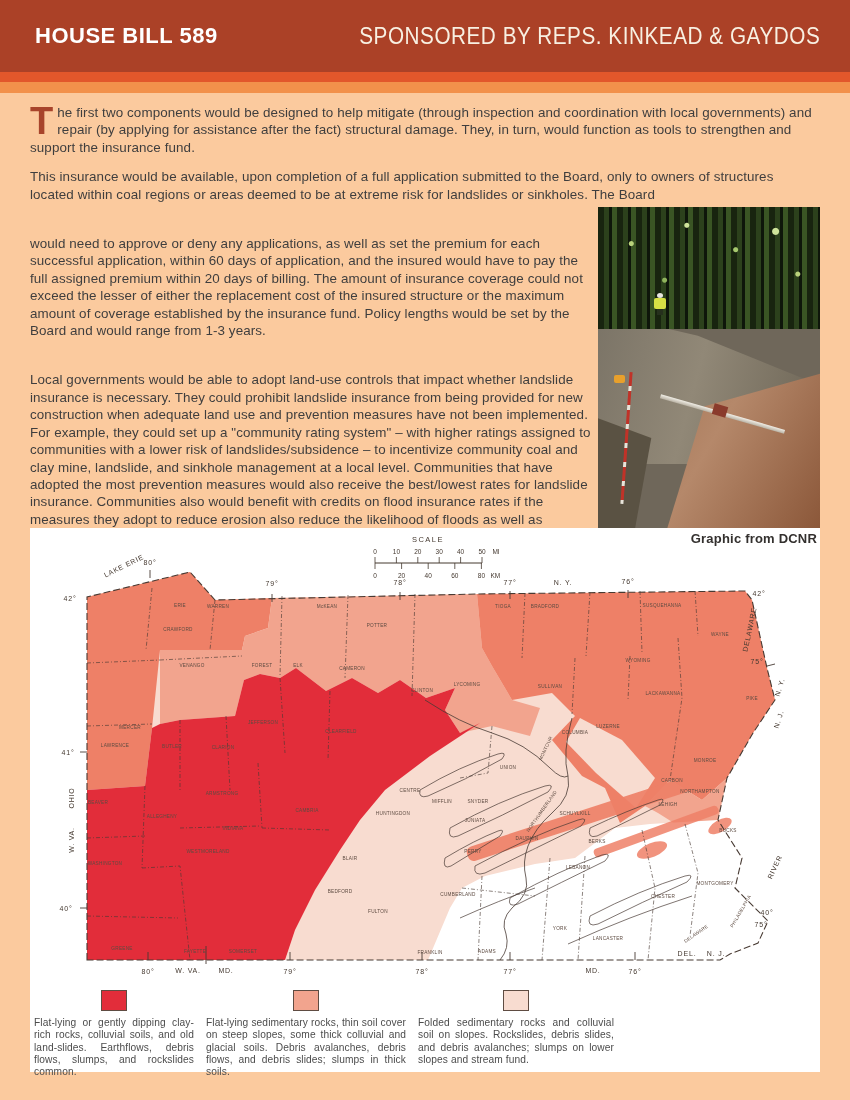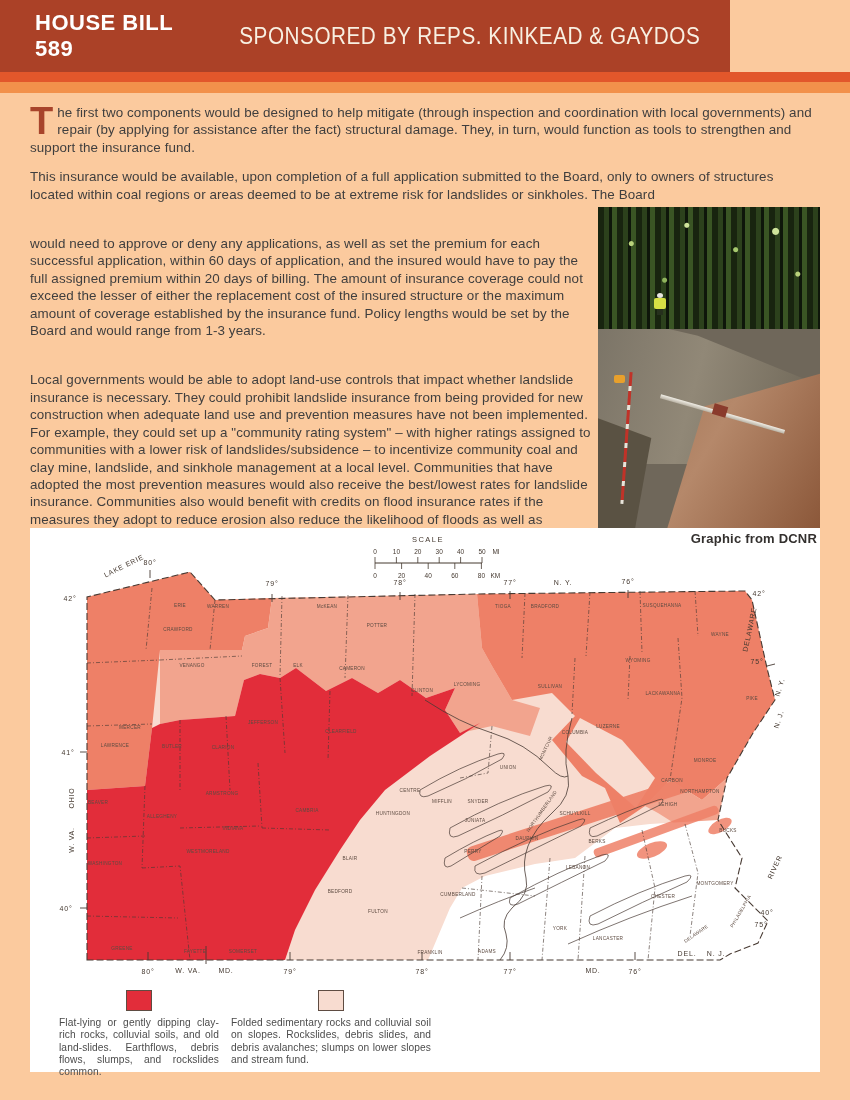--- a/index.html
+++ b/index.html
@@ -1,20 +1,20 @@
 <!DOCTYPE html>
 <html><head>
 <meta charset="utf-8">
 <style>
   * { margin:0; padding:0; box-sizing:border-box; }
   body { font-family:"Liberation Sans", sans-serif; }
   #page { position:relative; width:850px; height:1100px; background:#fbca9e; overflow:hidden; }
 
   
-  .hdr { position:absolute; top:0; left:0; width:730px; height:72px; background:#ab4127;
+  .hdr { position:absolute; top:0; left:0; width:850px; height:72px; background:#ab4127;
          display:flex; align-items:center; justify-content:space-between; padding:0 30px 0 35px; }
   .hdr-title { color:#fff; font-size:22px; font-weight:bold; letter-spacing:.5px; }
   .hdr-sponsor { color:#f8f0e2; font-size:23px; font-weight:400; letter-spacing:.6px;
                  transform:scaleX(.9); transform-origin:right center; white-space:nowrap; }
   .stripe1 { position:absolute; top:72px; left:0; width:850px; height:10px; background:#e2572b; }
   .stripe2 { position:absolute; top:82px; left:0; width:850px; height:11px; background:#f2914b; }
 
   
   .content { position:absolute; top:104px; left:30px; width:790px; color:#3f3e3e;
              font-size:13.4px; line-height:17.4px; letter-spacing:.1px; }
@@ -58,21 +58,21 @@
   .map-credit { position:absolute; top:3px; right:3px; font-size:13px; font-weight:bold; color:#33302e; letter-spacing:.2px; }
   .mapsvg { position:absolute; top:0; left:0; }
   .mapsvg text { font-family:"Liberation Sans", sans-serif; }
   .county-lbl { font-size:4.7px; fill:#5d4b41; letter-spacing:.25px; text-anchor:middle; }
   .edge-lbl { font-size:7px; fill:#44382f; letter-spacing:.8px; text-anchor:middle; }
   .scale-lbl { font-size:6.5px; fill:#44382f; text-anchor:middle; }
   .scale-title { font-size:7.5px; fill:#44382f; letter-spacing:1.5px; text-anchor:middle; }
 
   
   .legend { position:absolute; left:0; top:462px; width:658px; display:grid;
-            grid-template-columns:160px 200px 196px 172px; column-gap:12px; padding:0 14px 0 29px; }
+            grid-template-columns:160px 200px 196px 172px; column-gap:12px; padding:0 14px 0 4px; }
   .legend-col { display:flex; flex-direction:column; }
   .legend-swatch { width:26px; height:21px; border:1.5px solid #5f4c42; margin:0 auto 6px; }
   .legend-text { font-size:10.2px; line-height:12.3px; color:#4c4c4c; text-align:justify; letter-spacing:.1px; }
 </style>
 </head>
 <body>
 
 <div id="page">
 
   <div class="hdr">
@@ -285,19 +285,23 @@
           <text x="578" y="412" class="county-lbl">LANCASTER</text>
         </g>
     </svg>
 
     <div class="legend" id="legend">
         <div class="legend-col">
           <div class="legend-swatch" style="background: rgb(226, 45, 58);"></div>
           <div class="legend-text">Flat-lying or gently dipping clay-rich rocks, colluvial soils, and old land-slides. Earthflows, debris flows, slumps, and rockslides common.</div>
         </div>
         <div class="legend-col">
+          <div class="legend-swatch" style="background: rgb(242, 164, 142);"></div>
+          <div class="legend-text">Flat-lying sedimentary rocks, thin soil cover on steep slopes, some thick colluvial and glacial soils. Debris avalanches, debris flows, and debris slides; slumps in thick soils.</div>
+        </div>
+        <div class="legend-col">
           <div class="legend-swatch" style="background: rgb(248, 220, 208);"></div>
           <div class="legend-text">Folded sedimentary rocks and colluvial soil on slopes. Rockslides, debris slides, and debris avalanches; slumps on lower slopes and stream fund.</div>
         </div>
       </div>
   </div>
 
 </div>
 
 </body></html>

